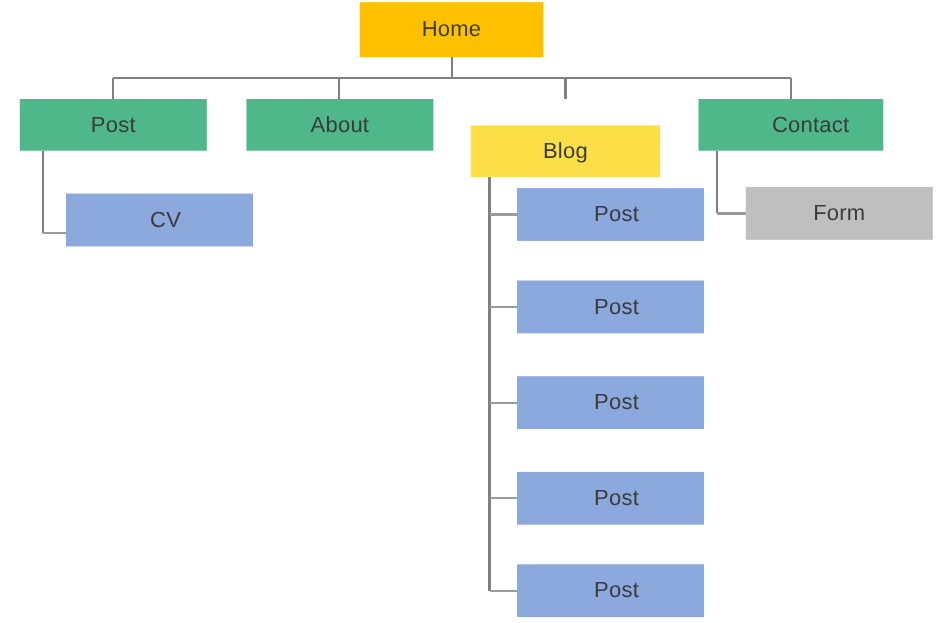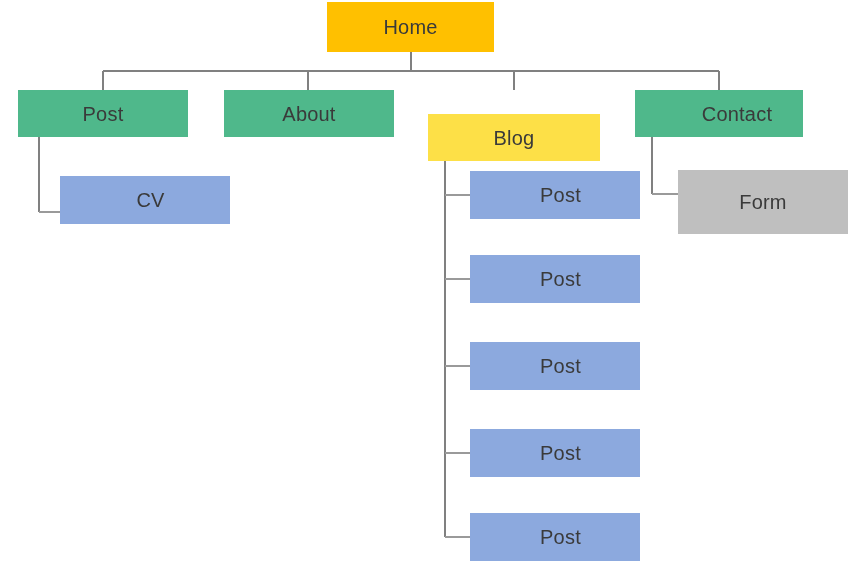--- a/index.html
+++ b/index.html
@@ -89,21 +89,21 @@
   <div class="node node-section" style="left: 18px; top: 90px; width: 170px; height: 47px; background: rgb(79, 184, 139); color: rgb(58, 58, 58);">Post</div>
 
   <div class="node node-section" style="left: 224px; top: 90px; width: 170px; height: 47px; background: rgb(79, 184, 139); color: rgb(58, 58, 58);">About</div>
 
   <div class="node node-section" style="left: 428px; top: 90px; width: 172px; height: 47px; background: #fde047; color: rgb(58, 58, 58); margin-top: 24px;">Blog</div>
 
   <div class="node node-section" style="left: 635px; top: 90px; width: 168px; height: 47px; background: rgb(79, 184, 139); color: rgb(58, 58, 58); padding-left: 36px;">Contact</div>
 
   <div class="node node-leaf" style="left: 60px; top: 176px; width: 170px; height: 48px; background: rgb(140, 169, 222); color: rgb(58, 58, 58);">CV</div>
 
-  <div class="node node-form" style="left: 678px; top: 170px; width: 170px; height: 64px; background: rgb(191, 191, 191); color: rgb(58, 58, 58);">Form</div>
+  <div class="node node-form" style="left: 678px; top: 170px; width: 170px; height: 48px; background: rgb(191, 191, 191); color: rgb(58, 58, 58);">Form</div>
 
   <div class="node node-leaf" style="left: 470px; top: 171px; width: 170px; height: 48px; background: rgb(140, 169, 222); color: rgb(58, 58, 58);">Post</div>
 
   <div class="node node-leaf" style="left: 470px; top: 255px; width: 170px; height: 48px; background: rgb(140, 169, 222); color: rgb(58, 58, 58);">Post</div>
 
   <div class="node node-leaf" style="left: 470px; top: 342px; width: 170px; height: 48px; background: rgb(140, 169, 222); color: rgb(58, 58, 58);">Post</div>
 
   <div class="node node-leaf" style="left: 470px; top: 429px; width: 170px; height: 48px; background: rgb(140, 169, 222); color: rgb(58, 58, 58);">Post</div>
 
   <div class="node node-leaf" style="left: 470px; top: 513px; width: 170px; height: 48px; background: rgb(140, 169, 222); color: rgb(58, 58, 58);">Post</div>

